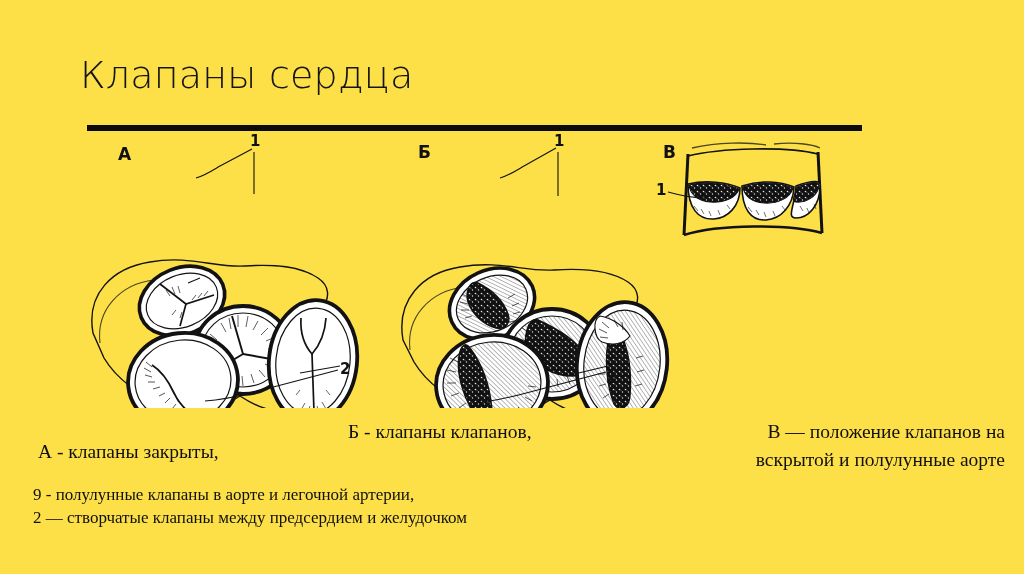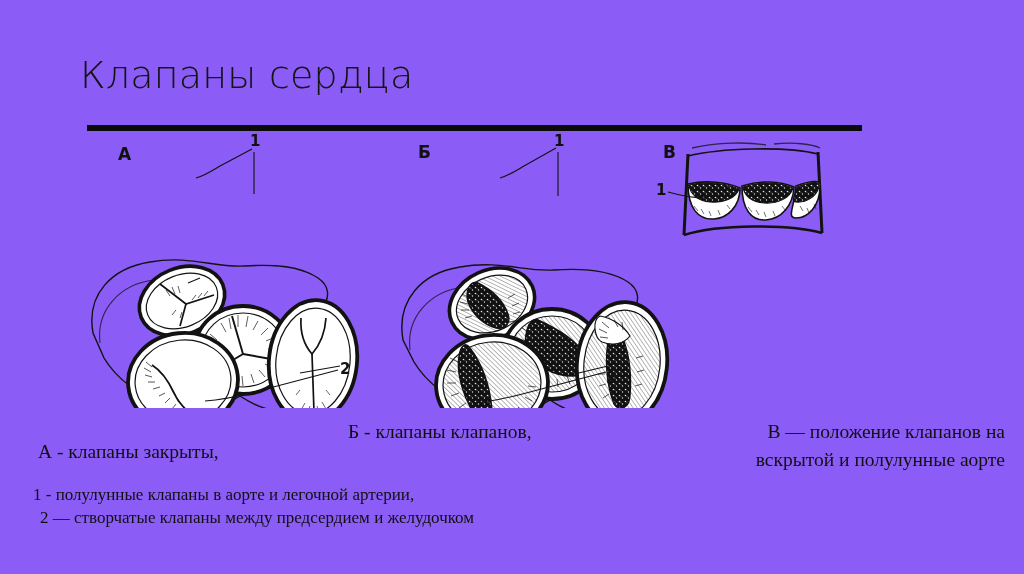--- a/index.html
+++ b/index.html
@@ -4,21 +4,21 @@
 <style>
   html, body {
     margin: 0;
     padding: 0;
     background: #ffffff;
   }
   #page {
     position: relative;
     width: 1024px;
     height: 574px;
-    background: #8b5cf6;
+    background: #fde047;
     overflow: hidden;
     font-family: "Liberation Sans", sans-serif;
   }
   #slide-title {
     position: absolute;
     left: 80px;
     top: 52px;
     font-family: "DejaVu Sans", sans-serif;
     font-weight: 300;
     font-size: 38px;
@@ -65,21 +65,21 @@
   #cap-v .l2 { display: block; padding-left: 4px; }
   .legend {
     position: absolute;
     font-family: "Liberation Serif", serif;
     color: #101010;
     font-size: 17px;
     line-height: 23px;
     white-space: nowrap;
   }
   #legend-1 { left: 33px; top: 483px; }
-  #legend-2 { left: 40px; top: 506px; }
+  #legend-2 { left: 33px; top: 506px; }
 </style>
 </head>
 <body>
 
 <div id="page">
 
   <div id="slide-title">Клапаны сердца</div>
 
   <div id="top-rule"></div>
 
@@ -356,16 +356,16 @@
 
       <text x="663" y="40" font-family="DejaVu Sans, sans-serif" font-size="17" font-weight="600" fill="#111">В</text>
       <text x="656" y="77" font-family="DejaVu Sans, sans-serif" font-size="15" font-weight="700" fill="#111">1</text>
     </svg>
   </div>
 
   <div class="cap" id="cap-a">А - клапаны закрыты,</div>
   <div class="cap" id="cap-b">Б - клапаны клапанов,</div>
   <div class="cap" id="cap-v"><span class="l1">В — положение клапанов на</span><span class="l2">вскрытой и полулунные аорте</span></div>
 
-  <div class="legend" id="legend-1">1 - полулунные клапаны в аорте и легочной артерии,</div>
+  <div class="legend" id="legend-1">9 - полулунные клапаны в аорте и легочной артерии,</div>
   <div class="legend" id="legend-2">2 — створчатые клапаны между предсердием и желудочком</div>
 
 </div>
 
 </body></html>

